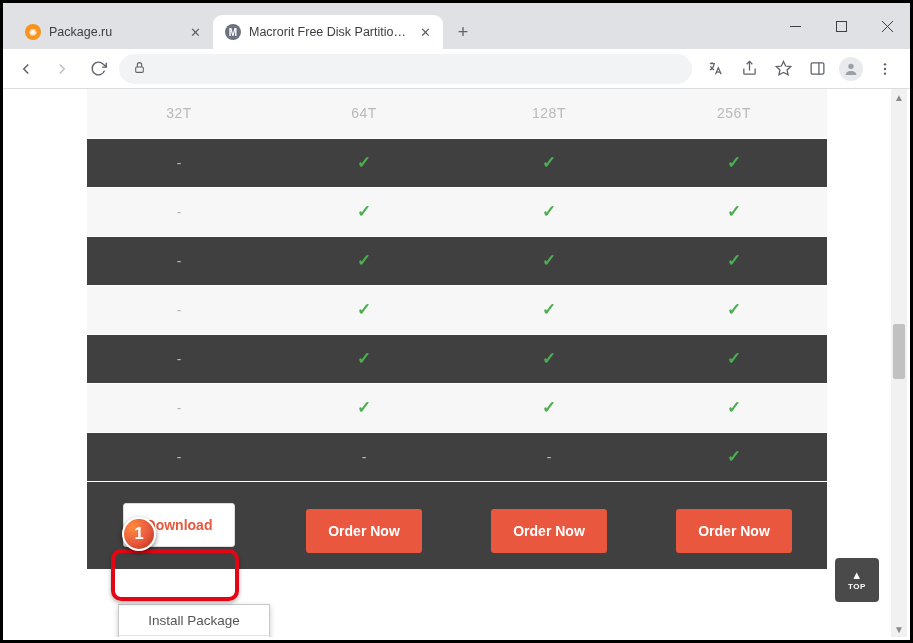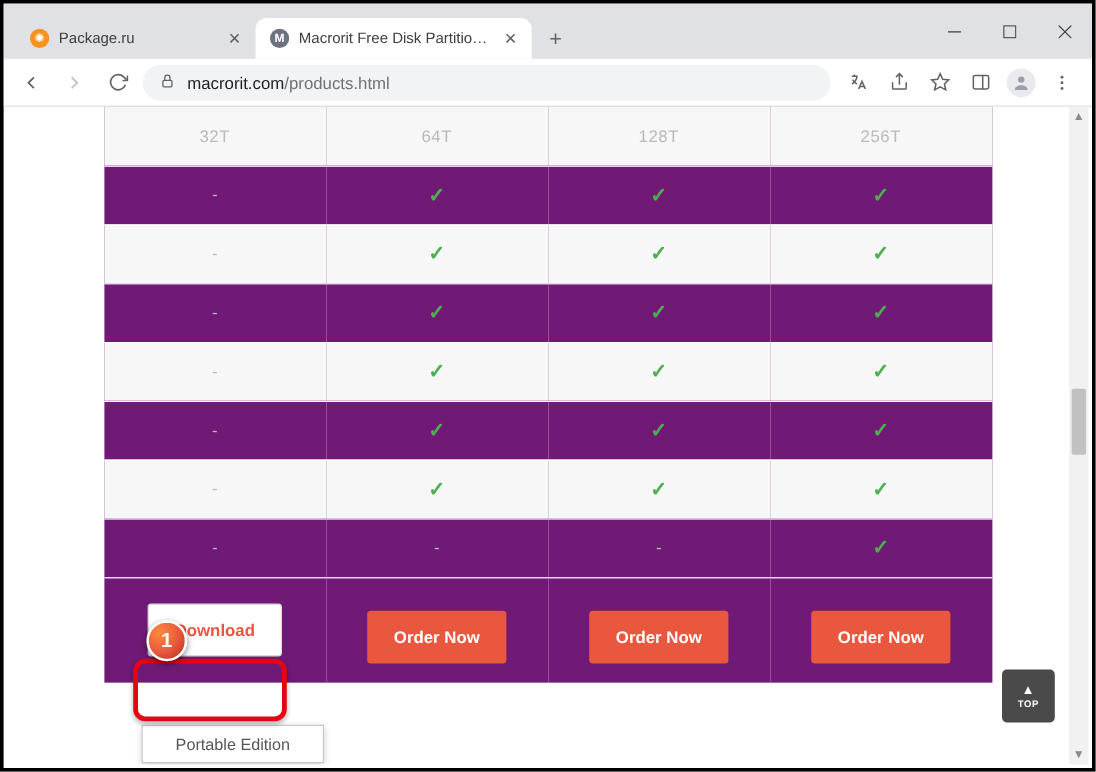--- a/index.html
+++ b/index.html
@@ -95,21 +95,21 @@
   width: 100%;
   border-collapse: collapse;
   table-layout: fixed;
 }
 .compare td {
   height: 49px;
   text-align: center;
   vertical-align: middle;
   border-bottom: 1px solid #fff;
 }
-.compare tr { background: #701a75; }
+.compare tr { background: #404040; }
 .compare tr.grey td { background: #f7f7f7; }
 .hdr td { color: #b9b9b9; font-size: 14px; letter-spacing: 0.5px; }
 .dash { color: #b9b9b9; font-size: 14px; }
 .check { color: #4caf50; font-size: 17px; font-weight: bold; }
 
 .cta-row td { height: 88px; vertical-align: middle; }
 .btn {
   display: inline-flex;
   align-items: center;
   justify-content: center;
@@ -263,23 +263,20 @@
         <path d="M23 4v6h-6"></path>
         <path d="M20.49 15a9 9 0 1 1-2.12-9.36L23 10"></path>
       </svg>
   </div>
   <div class="addr">
     <span class="lock">
       <svg width="13" height="13" viewBox="0 0 24 24" fill="none" stroke="currentColor" stroke-width="2">
           <rect x="5" y="11" width="14" height="10" rx="2"></rect>
           <path d="M8 11V7a4 4 0 0 1 8 0v4"></path>
         </svg>
-    </span>
-    <span>
-      <span class="domain">macrorit.com</span><span class="path">/products.html</span>
     </span>
   </div>
   <div class="tool-icons">
     <div class="tool-icon">
       <svg width="17" height="17" viewBox="0 0 24 24" fill="none" stroke="currentColor" stroke-width="1.8">
           <path d="M4 5h7"></path>
           <path d="M7 3v2"></path>
           <path d="M10 5c0 4-3 8-6 9"></path>
           <path d="M5 9c1 2 3 4 5 5"></path>
           <path d="M12 20l4-9 4 9"></path>
@@ -385,20 +382,21 @@
         </td>
         <td><span class="btn btn-order">Order Now</span></td>
         <td><span class="btn btn-order">Order Now</span></td>
         <td><span class="btn btn-order">Order Now</span></td>
       </tr>
     </tbody>
       </table>
   </div>
 
   <div class="dl-menu">
+    <div class="item">Install Package</div>
     <div class="item">Portable Edition</div>
 
   </div>
 
   <div class="ann-ring" style="left:105px; top:460px; width:128px; height:52px;"></div>
   <div class="ann-badge" style="left:116px; top:428px;">1</div>
 
   <div class="totop">
     <span class="caret">▲</span>
     <span>TOP</span>

